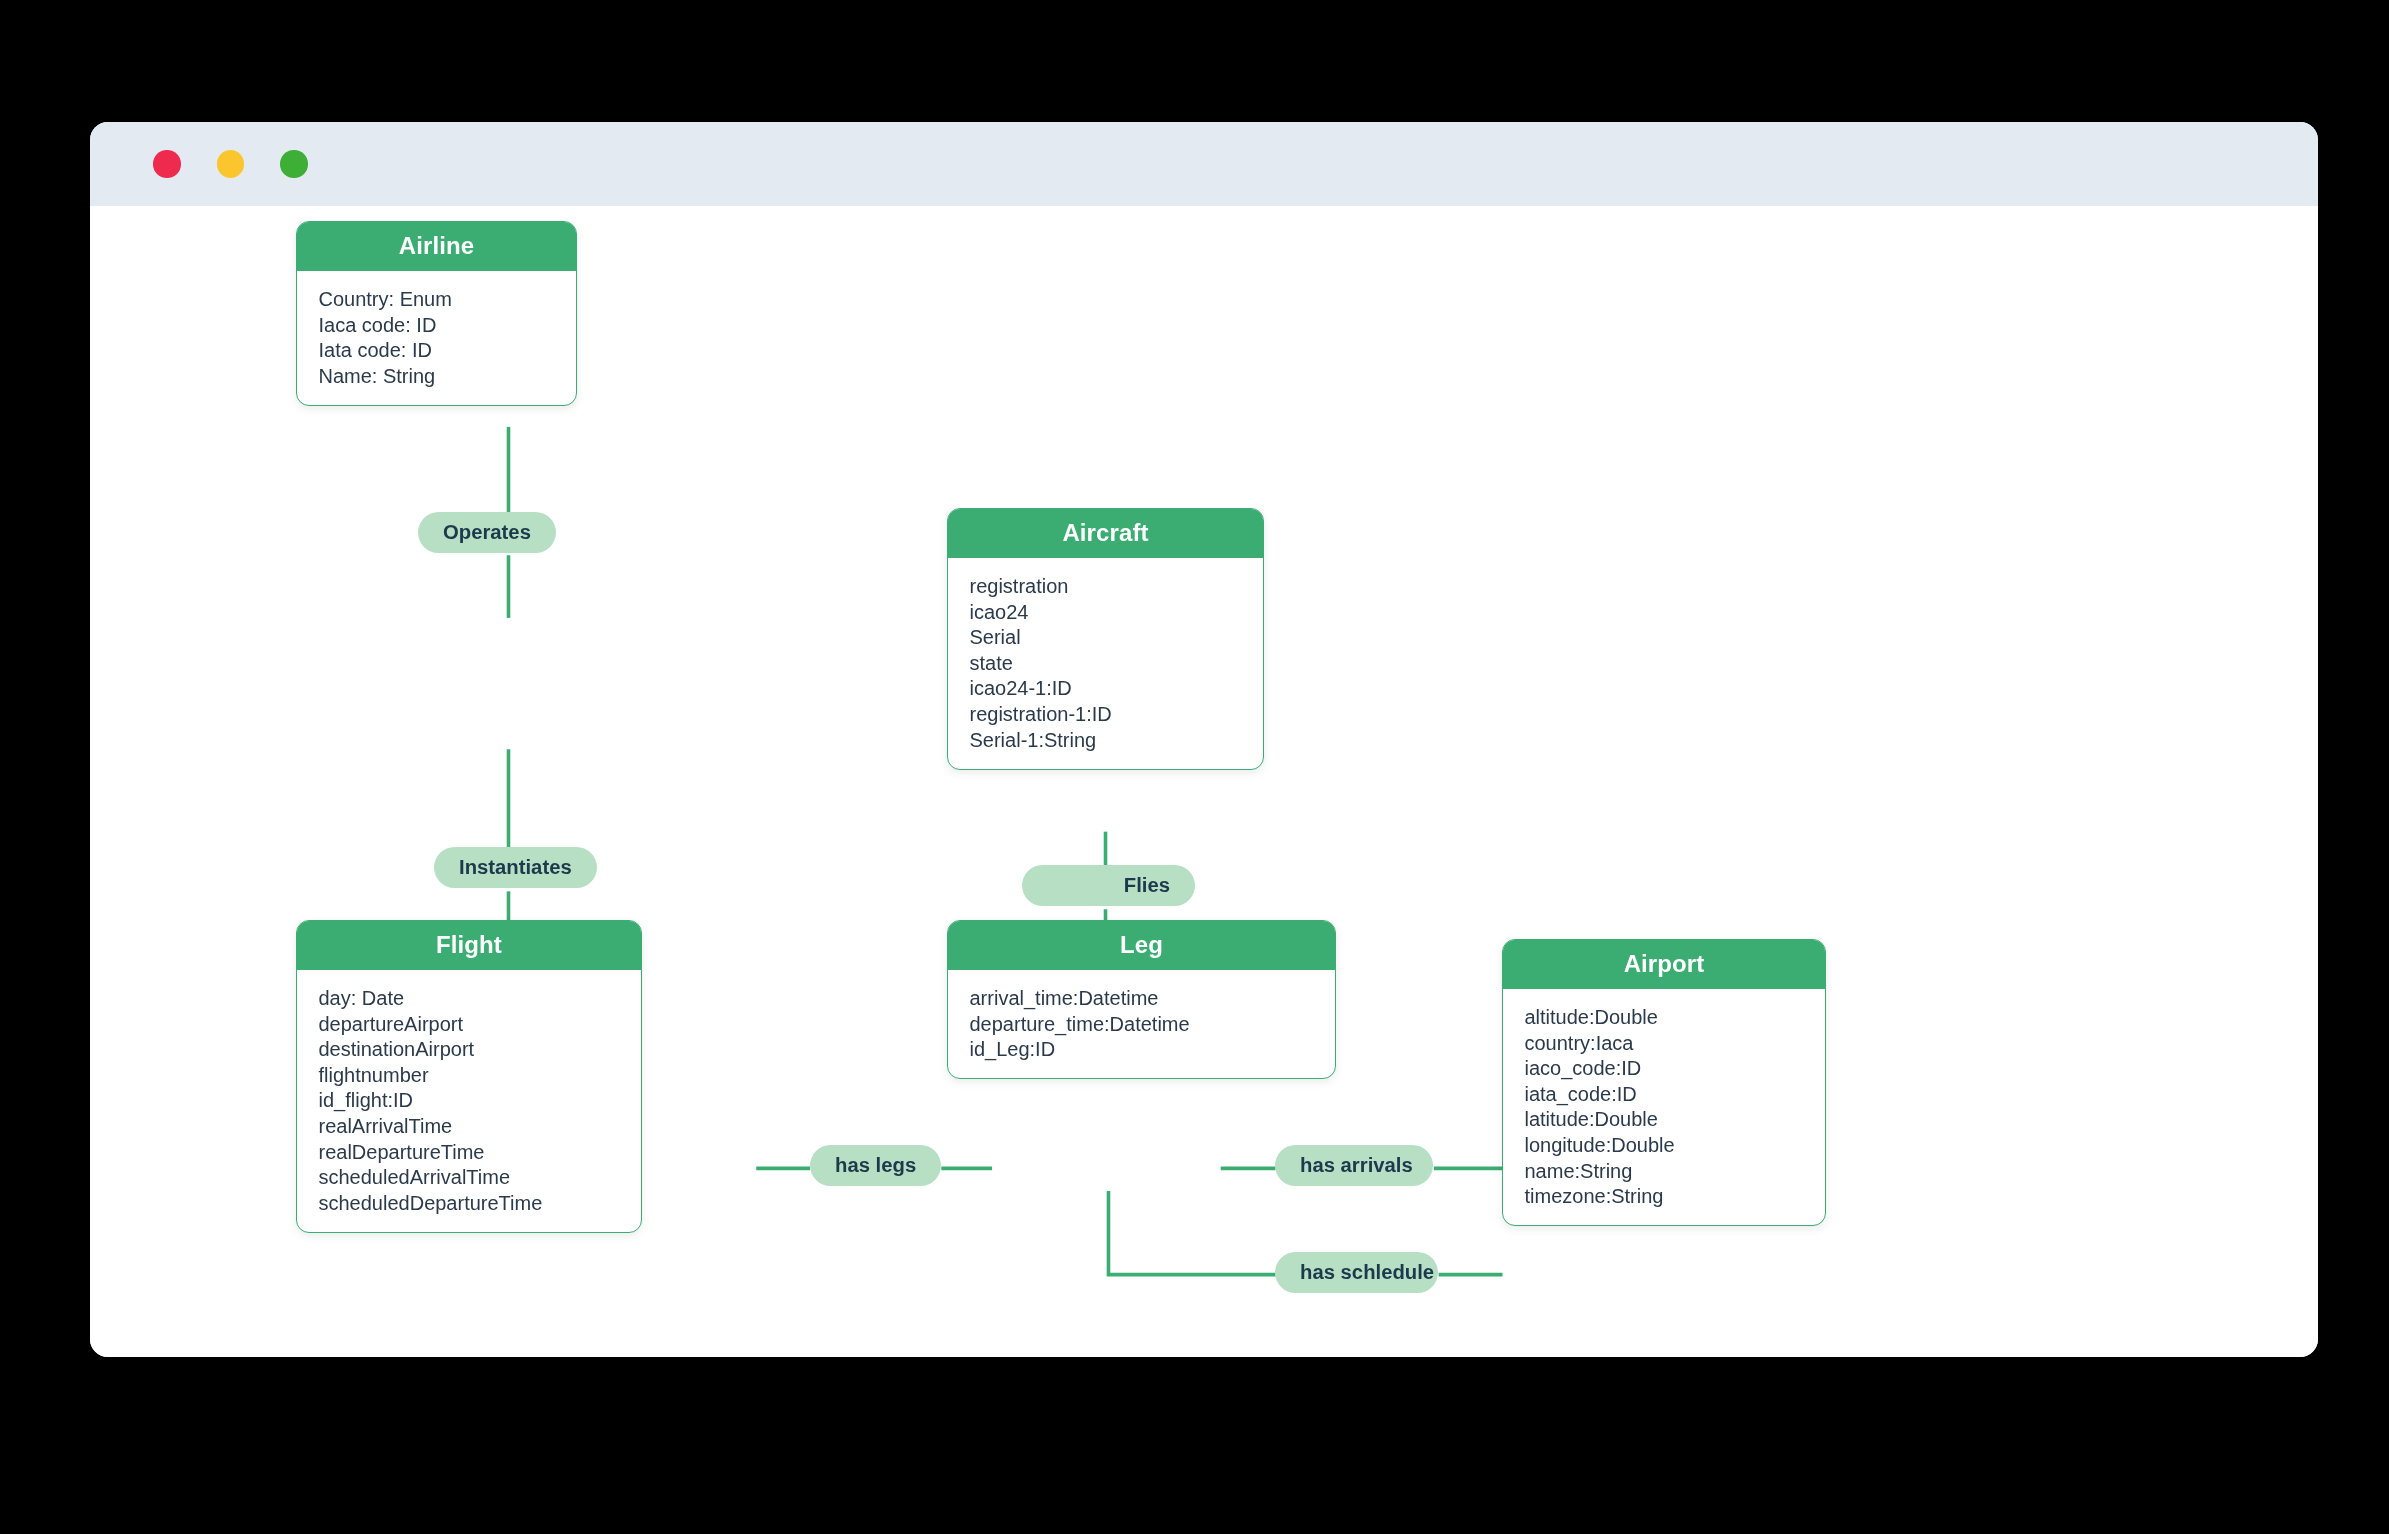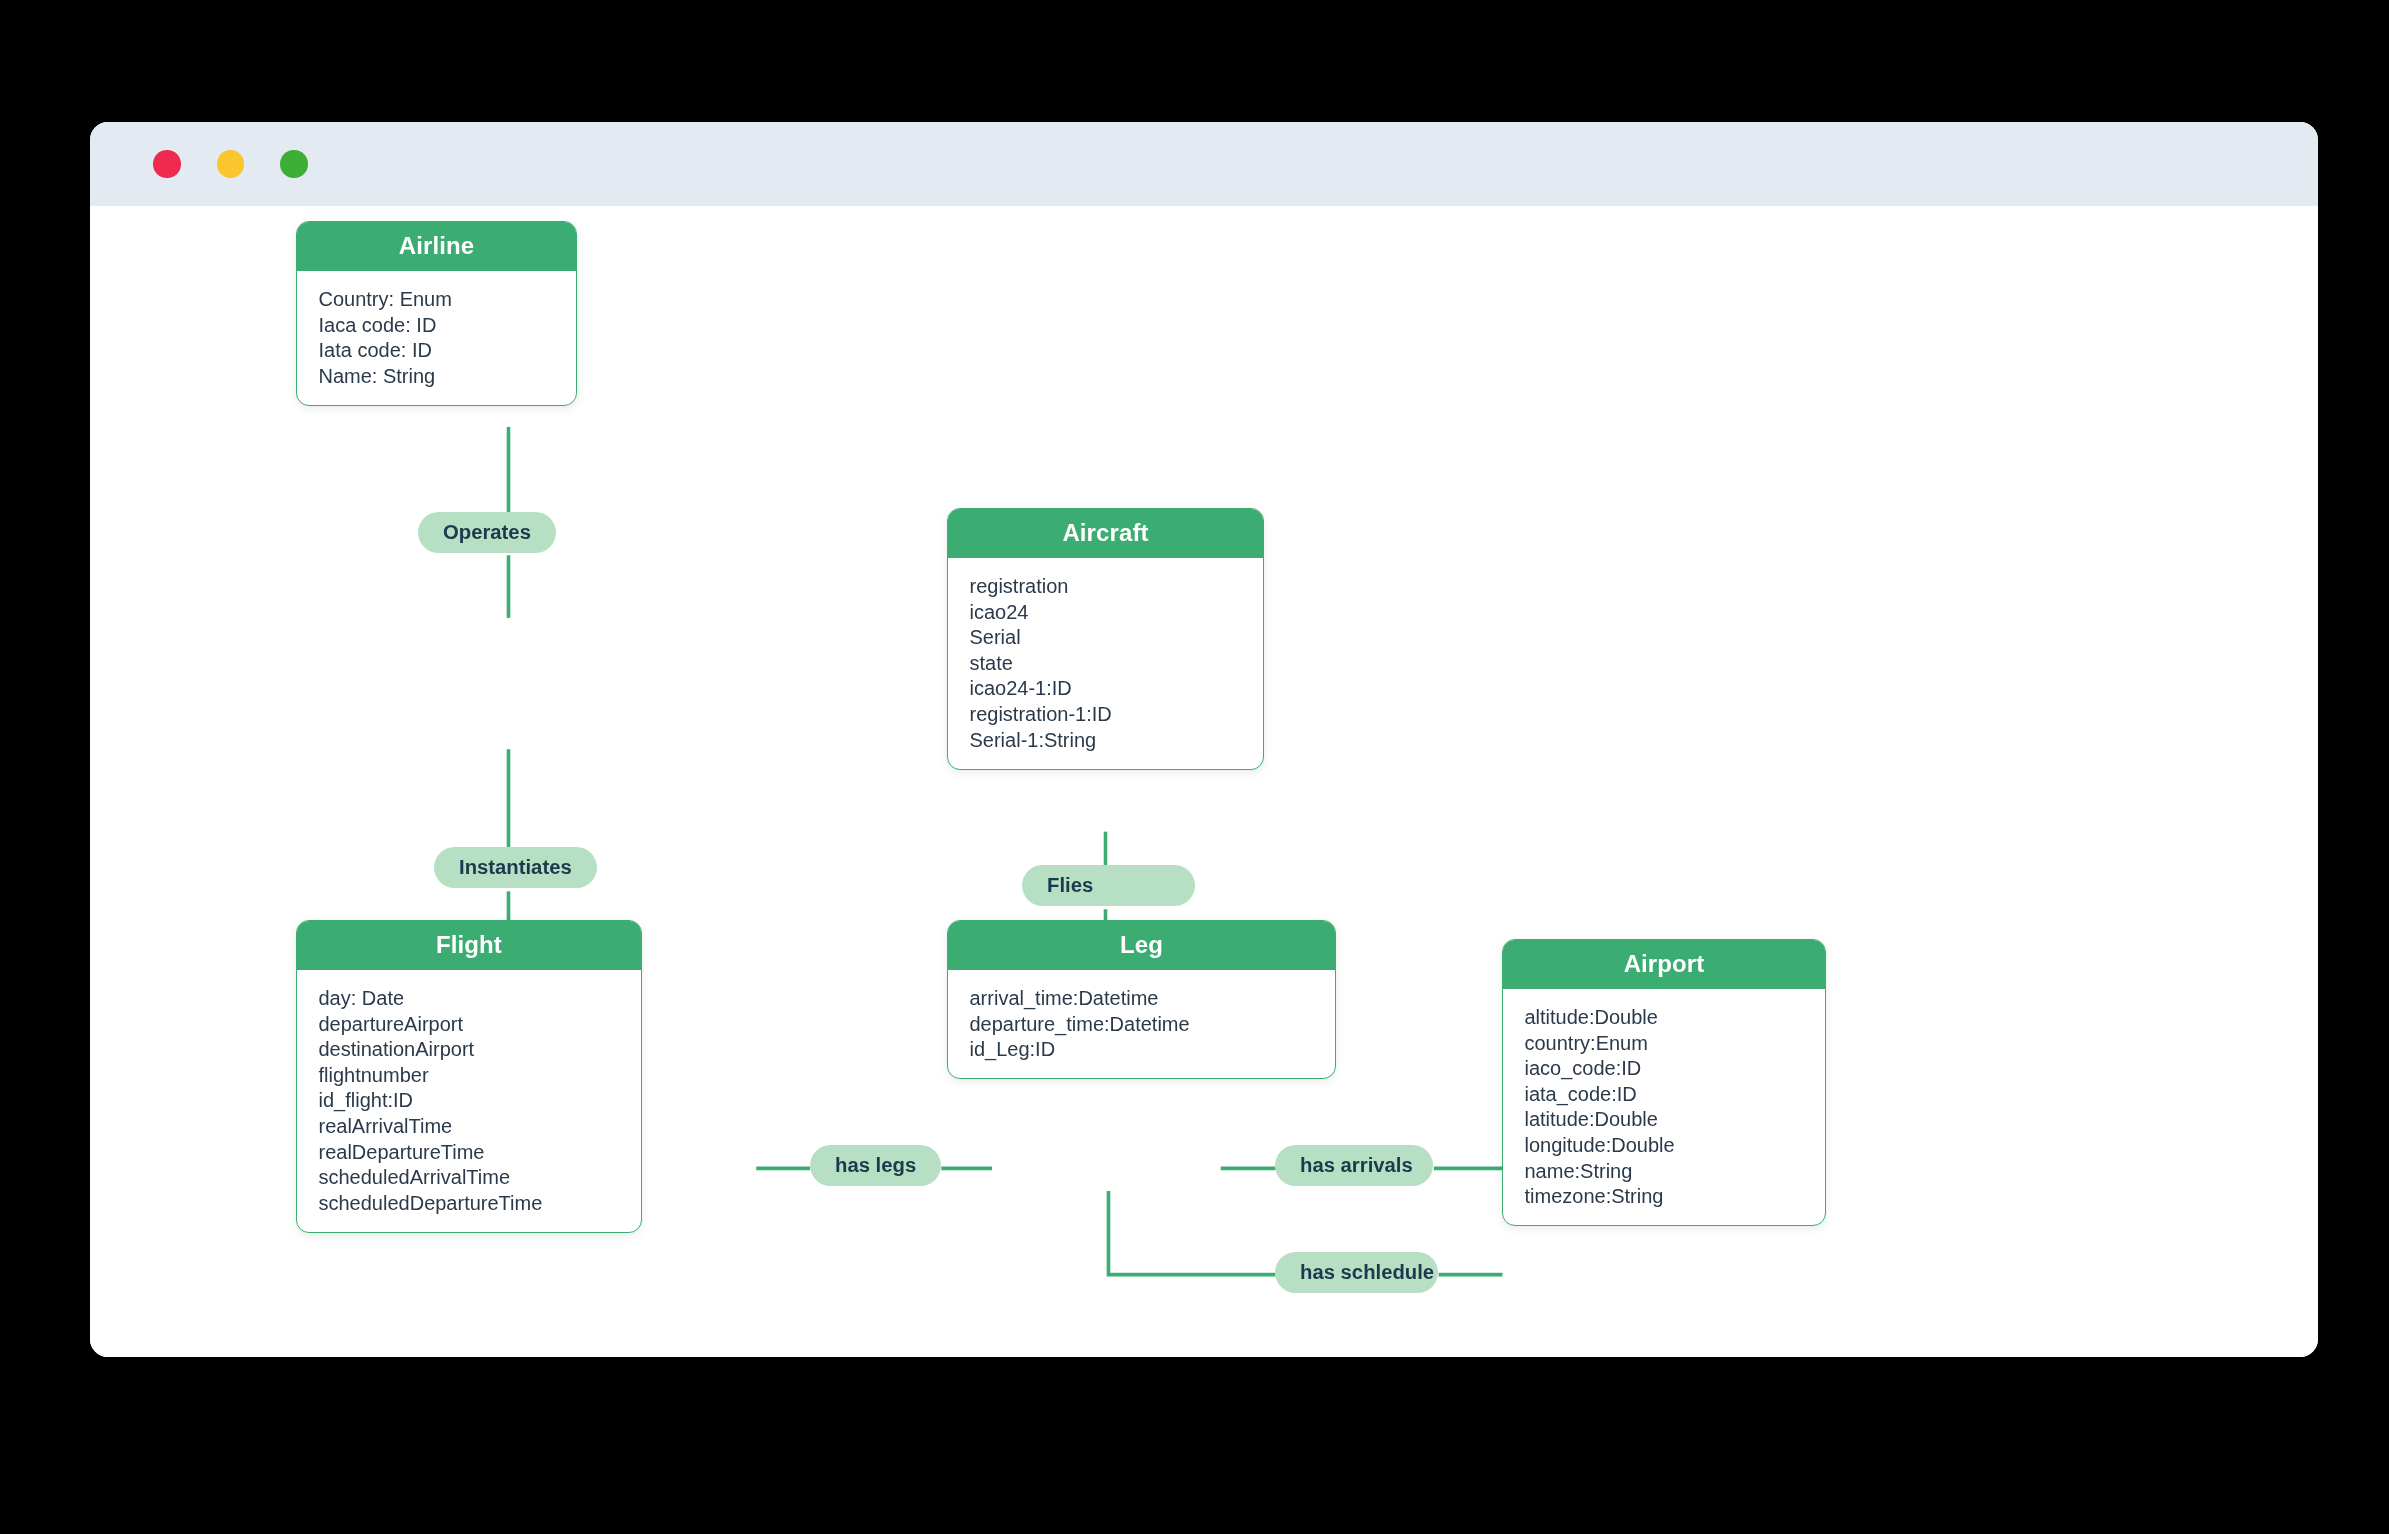--- a/index.html
+++ b/index.html
@@ -65,21 +65,21 @@
 
   .pill {
     position: absolute;
     background: #B7DFC4;
     color: #1B3A4B;
     font-size: 20.3px;
     font-weight: bold;
     border-radius: 597px;
     padding: 9px 25px;
     white-space: nowrap;
-    text-align: left;
+    text-align: right;
   }
 </style>
 </head>
 <body>
 
 <div id="window">
 
   <div id="titlebar">
     <span class="dot red"></span>
     <span class="dot yellow"></span>
@@ -180,21 +180,21 @@
     </div>
 
     <div class="pill" style="left:1185px; top:1046px; width:163px;">
       <span>has schledule</span>
     </div>
 
     <div class="card" style="left:1412px; top:733px; width:324px;">
       <div class="card-header">Airport</div>
       <div class="card-body">
         <div class="attr">altitude:Double</div>
-        <div class="attr">country:Enum</div>
+        <div class="attr">country:Iaca</div>
         <div class="attr">iaco_code:ID</div>
         <div class="attr">iata_code:ID</div>
         <div class="attr">latitude:Double</div>
         <div class="attr">longitude:Double</div>
         <div class="attr">name:String</div>
         <div class="attr">timezone:String</div>
       </div>
     </div>
 
   </div>

